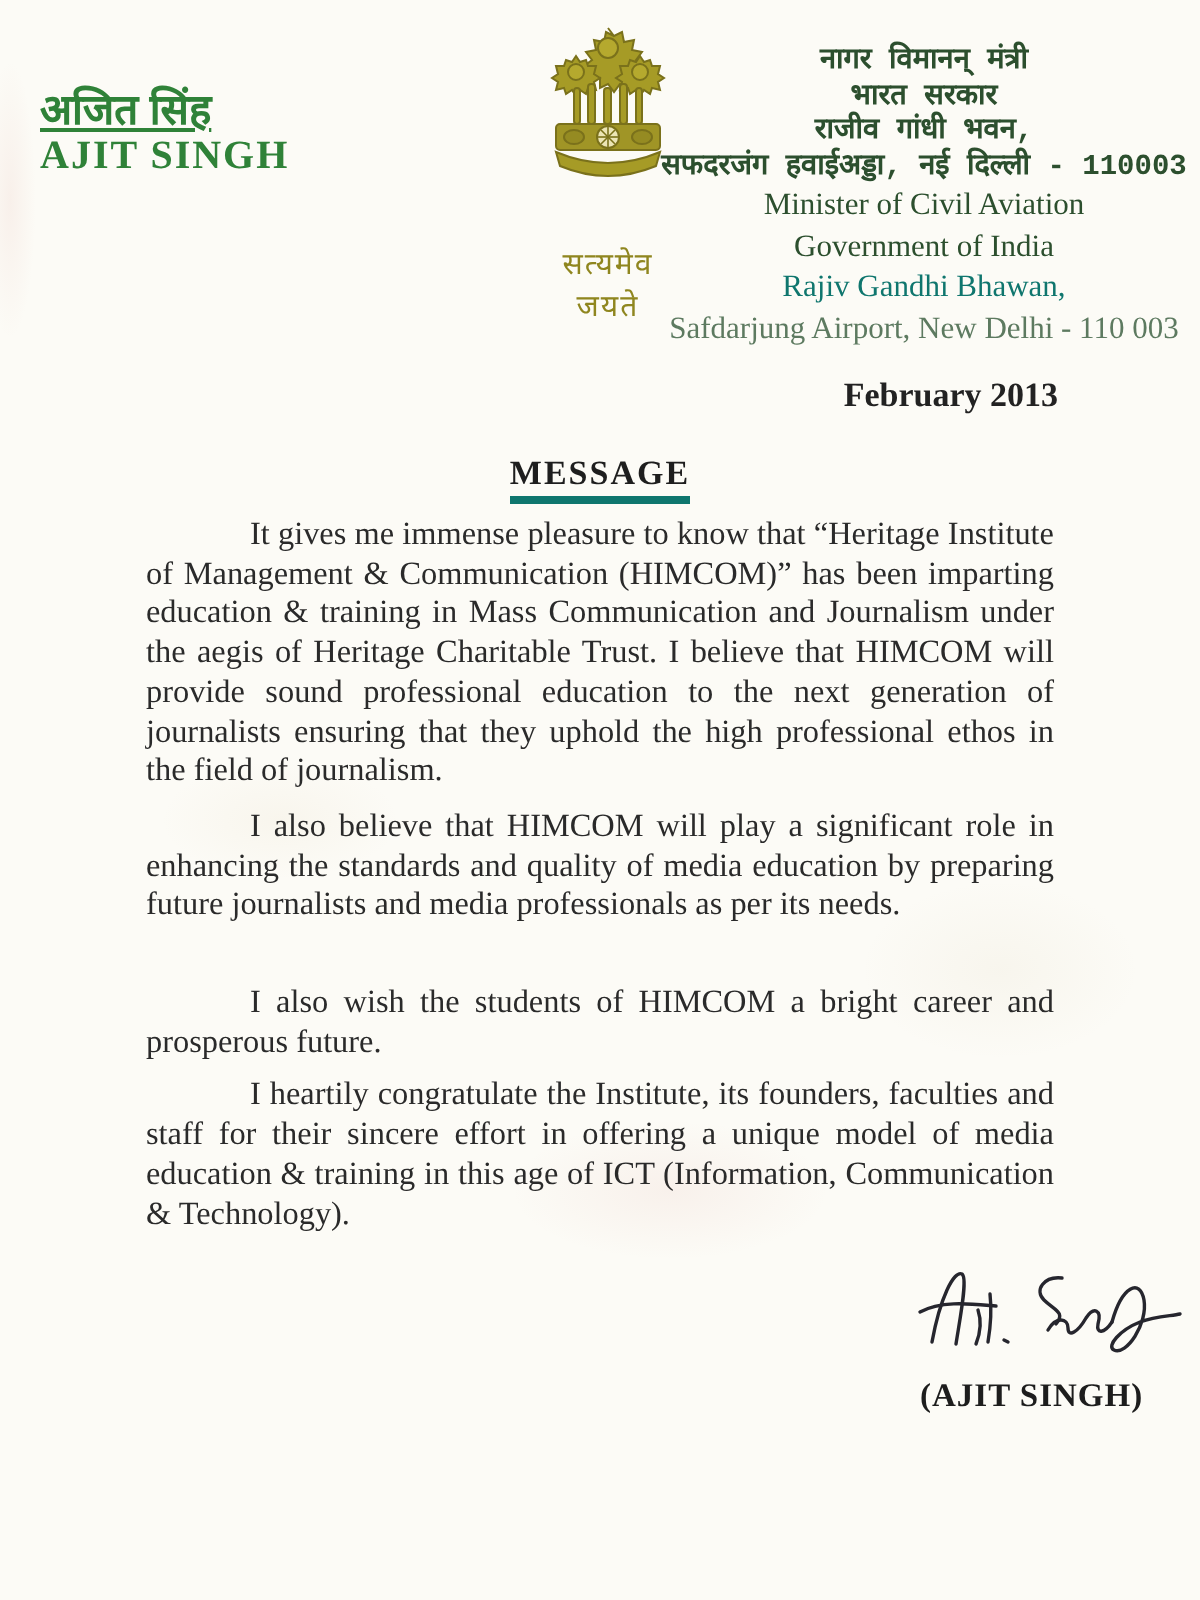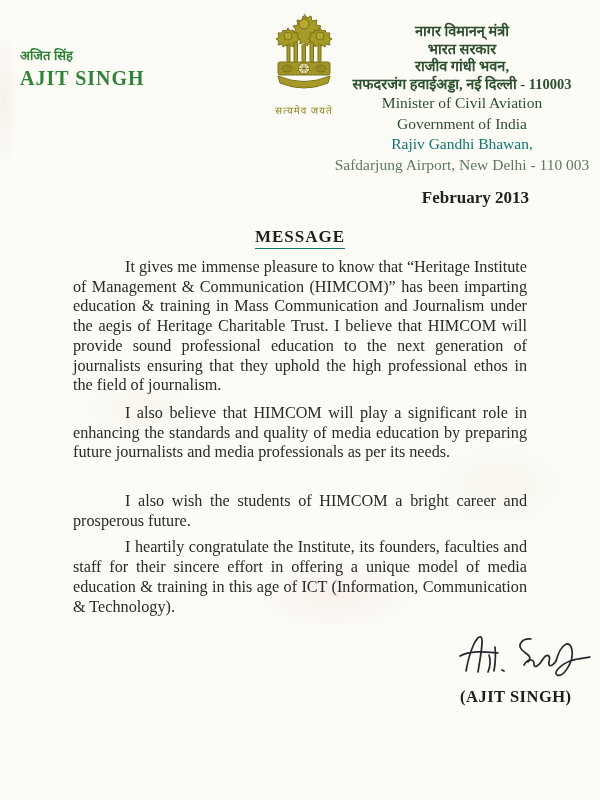--- a/index.html
+++ b/index.html
@@ -21,39 +21,39 @@
     background: radial-gradient(ellipse at center, rgba(214,150,140,.10), rgba(214,150,140,0) 70%); }
   .smudge.s2 { left: -8px; top: 30px; width: 26px; height: 140px;
     background: radial-gradient(ellipse at center, rgba(220,160,150,.12), rgba(220,160,150,0) 70%); }
   .smudge.s3 { left: 80px; top: 380px; width: 120px; height: 60px;
     background: radial-gradient(ellipse at center, rgba(205,180,130,.08), rgba(205,180,130,0) 70%); }
   .smudge.s4 { left: 430px; top: 440px; width: 140px; height: 90px;
     background: radial-gradient(ellipse at center, rgba(190,170,120,.07), rgba(190,170,120,0) 70%); }
 
   
   .name-block { position: absolute; left: 20px; top: 44px; color: #2f8238; }
-  .name-hindi { font-family: "Liberation Sans", sans-serif; font-size: 13px; line-height: 23px; font-weight: 600; }
+  .name-hindi { font-family: "Liberation Sans", sans-serif; font-size: 21px; line-height: 23px; font-weight: 600; text-decoration: underline; }
   .name-english { font-family: "Liberation Serif", serif; font-size: 20px; line-height: 23px; font-weight: bold; letter-spacing: 1px; }
 
   .emblem-block { position: absolute; left: 264px; top: 12px; width: 80px; text-align: center; }
-  .emblem-motto { font-family: Liberation Serif, serif; font-size: 10px; color: #8f861f; margin-top: 1px; letter-spacing: 1px; }
+  .emblem-motto { font-family: Liberation Mono, monospace; font-size: 15px; color: #8f861f; margin-top: 18px; letter-spacing: 1px; }
 
   .office-block { position: absolute; left: 330px; top: 23px; width: 264px; text-align: center; }
-  .office-hi { font-family: Liberation Serif, serif; font-size: 14.5px; line-height: 17.5px; font-weight: 600; color: #2c4f2e; }
+  .office-hi { font-family: Liberation Mono, monospace; font-size: 14.5px; line-height: 17.5px; font-weight: 600; color: #2c4f2e; }
   .office-en { font-family: "Liberation Serif", serif; font-size: 15.5px; line-height: 20.5px; }
   .office-en.l1, .office-en.l2 { color: #2c4f2e; }
   .office-en.l3 { color: #0f766e; }
   .office-en.l4 { color: #5d7a60; }
 
   
   .date-line { position: absolute; right: 71px; top: 188px; font-size: 17px; font-weight: bold; color: #222; }
   .heading-wrap { position: absolute; left: 0; top: 227px; width: 100%; text-align: center; }
   .heading-text {
     display: inline-block; font-size: 17px; font-weight: bold; letter-spacing: 1px; color: #1e1e1e;
-    border-bottom: 1px solid #0f766e; padding-bottom: 1px;
+    border-bottom: 4px solid #0f766e; padding-bottom: 1px;
   }
   .letter-body {
     position: absolute; left: 73px; top: 258px; width: 454px;
     font-size: 16.2px; line-height: 19.7px; color: #2a2a2a;
     text-align: justify;
   }
   .letter-body p { text-indent: 52px; margin-bottom: 8px; }
   .letter-body p:nth-child(2) { margin-bottom: 29px; }
   .letter-body p:nth-child(3) { margin-bottom: 7px; }
 

